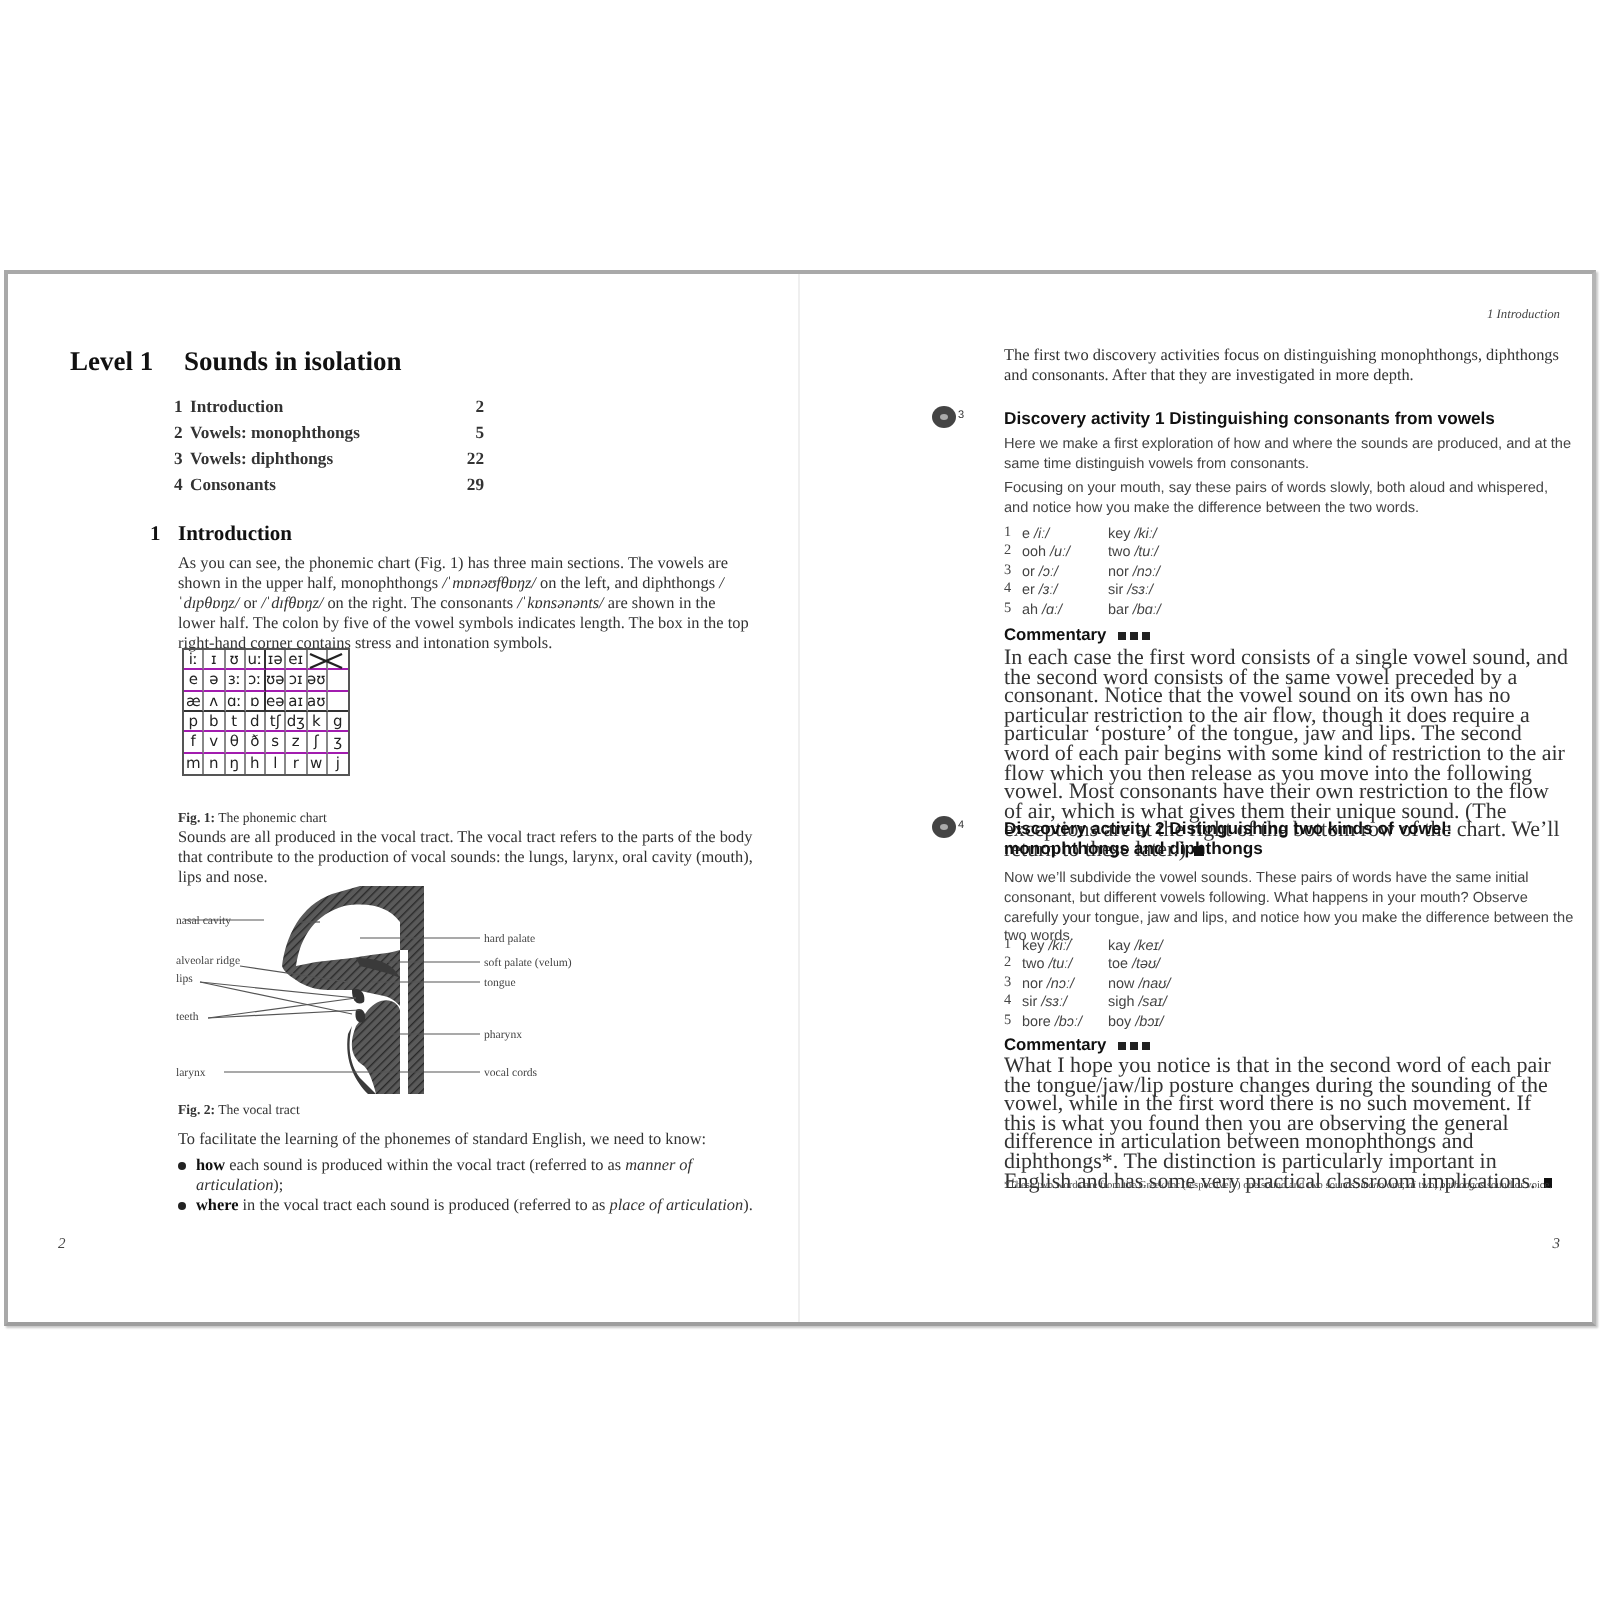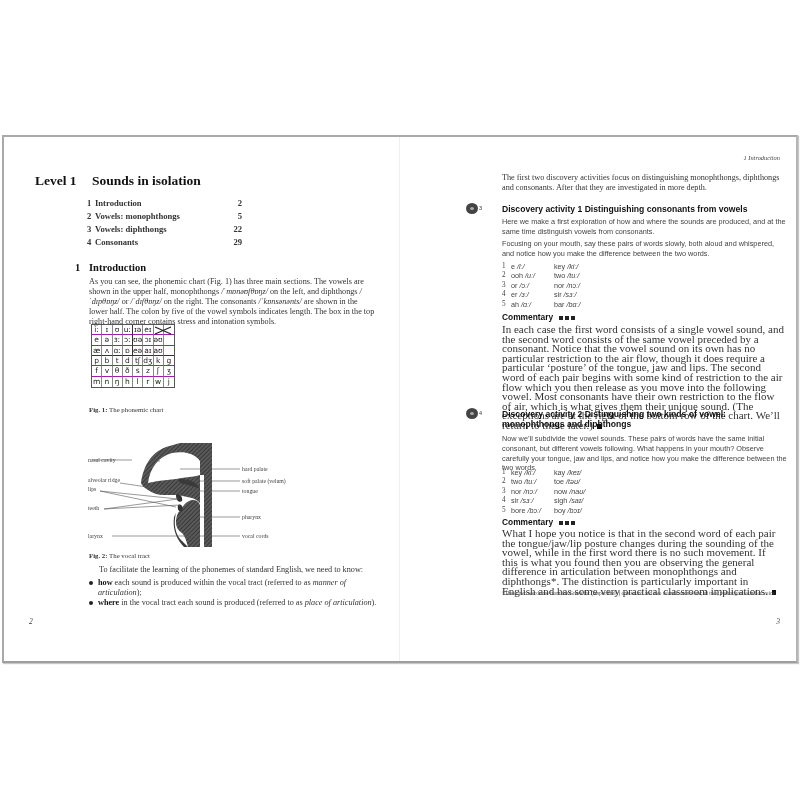--- a/index.html
+++ b/index.html
@@ -42,21 +42,21 @@
 
   .fig-cap { position: absolute; font-size: 6.8px; color: #333; }
   .fig-cap b { font-weight: bold; }
   .cap1 { left: 85px; top: 269px; }
   .p-vocal { left: 85px; top: 277px; width: 290px; }
 
   .vocal-svg { position: absolute; left: 84px; top: 306px; width: 200px; height: 104px; }
   .vlabel { font-family: "Liberation Serif", serif; font-size: 5.8px; fill: #444; }
   .cap2 { left: 85px; top: 415px; }
 
-  .p-facil { left: 95px; top: 428px; width: 292px; font-family: Liberation Serif, serif; }
+  .p-facil { left: 85px; top: 428px; width: 292px; font-family: Liberation Serif, serif; }
   .bul { position: absolute; left: 85px; width: 290px; font-size: 8.2px; line-height: 10px; color: #333; }
   .bul .dot { position: absolute; left: 0; top: 3px; width: 4px; height: 4px; background: #222; border-radius: 50%; }
   .bul .txt { display: block; margin-left: 9px; }
   .bul b { font-weight: bold; color: #111; }
   .bul i { font-style: italic; }
   .b1 { top: 441px; }
   .b2 { top: 461px; }
   .p-phon { left: 85px; top: 481px; width: 292px; }
 
   .folio { position: absolute; top: 480px; font-style: italic; font-size: 7.5px; color: #444; }
@@ -193,20 +193,21 @@
           <div class="chart-cell cr lr">j</div>
         </div>
       <svg style="position:absolute; right:1px; top:1px; width:20px; height:9px;">
         <line x1="2" y1="1" x2="18" y2="8" stroke="#222" stroke-width="1.2"></line>
         <line x1="18" y1="1" x2="2" y2="8" stroke="#222" stroke-width="1.2"></line>
       </svg>
     </div>
 
     <div class="fig-cap cap1"><b>Fig. 1:</b><span> The phonemic chart</span></div>
 
+    <p class="para p-vocal">Sounds are all produced in the vocal tract. The vocal tract refers to the parts of the body that contribute to the production of vocal sounds: the lungs, larynx, oral cavity (mouth), lips and nose.</p>
 
     <svg class="vocal-svg" viewBox="0 0 200 104">
       <defs>
         <pattern id="hatch" width="3" height="3" patternUnits="userSpaceOnUse" patternTransform="rotate(45)">
           <rect width="3" height="3" fill="#5a5a5a"></rect>
           <line x1="0" y1="0" x2="0" y2="3" stroke="#2a2a2a" stroke-width="1.4"></line>
         </pattern>
       </defs>
 
       <path d="M53,40 C55,25 62,10 78,4 L92,0 L124,0 L124,104 L112,104 L112,60 C110,58 108,56 104,55 L90,52 L76,52 C70,52 64,50 60,47 C57,45 54,43 53,40 Z" fill="url(#hatch)"></path>

